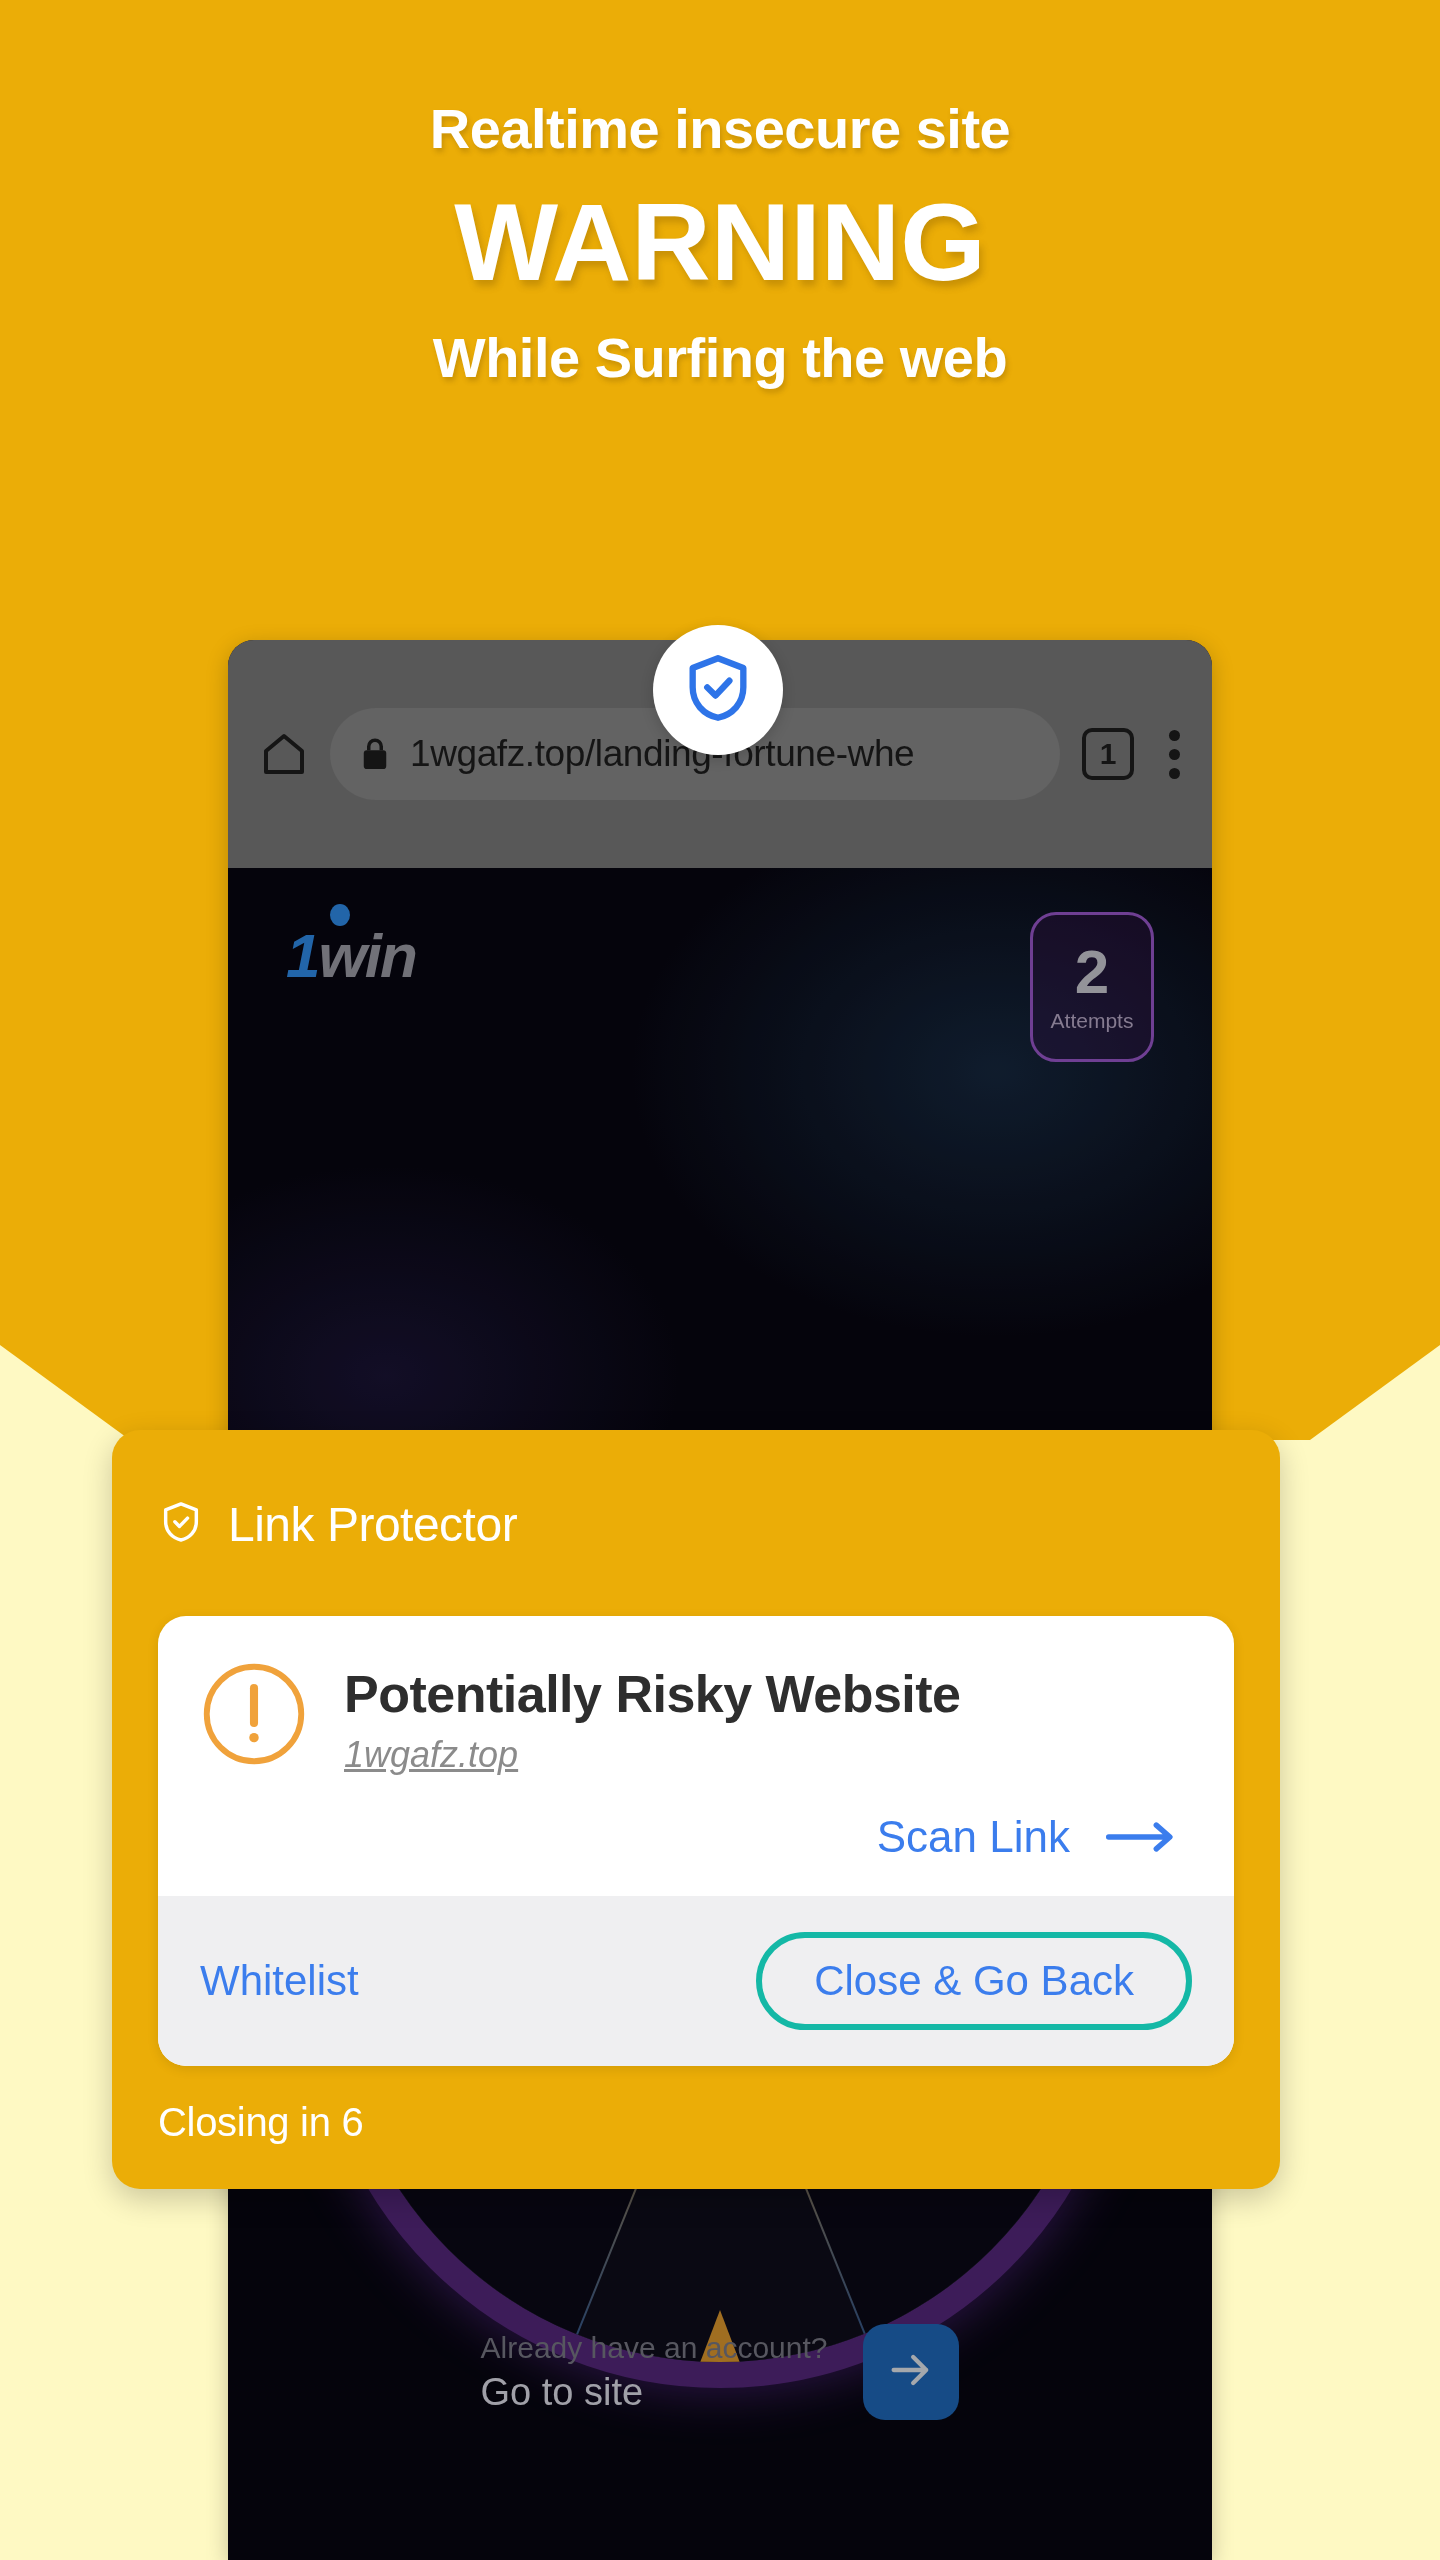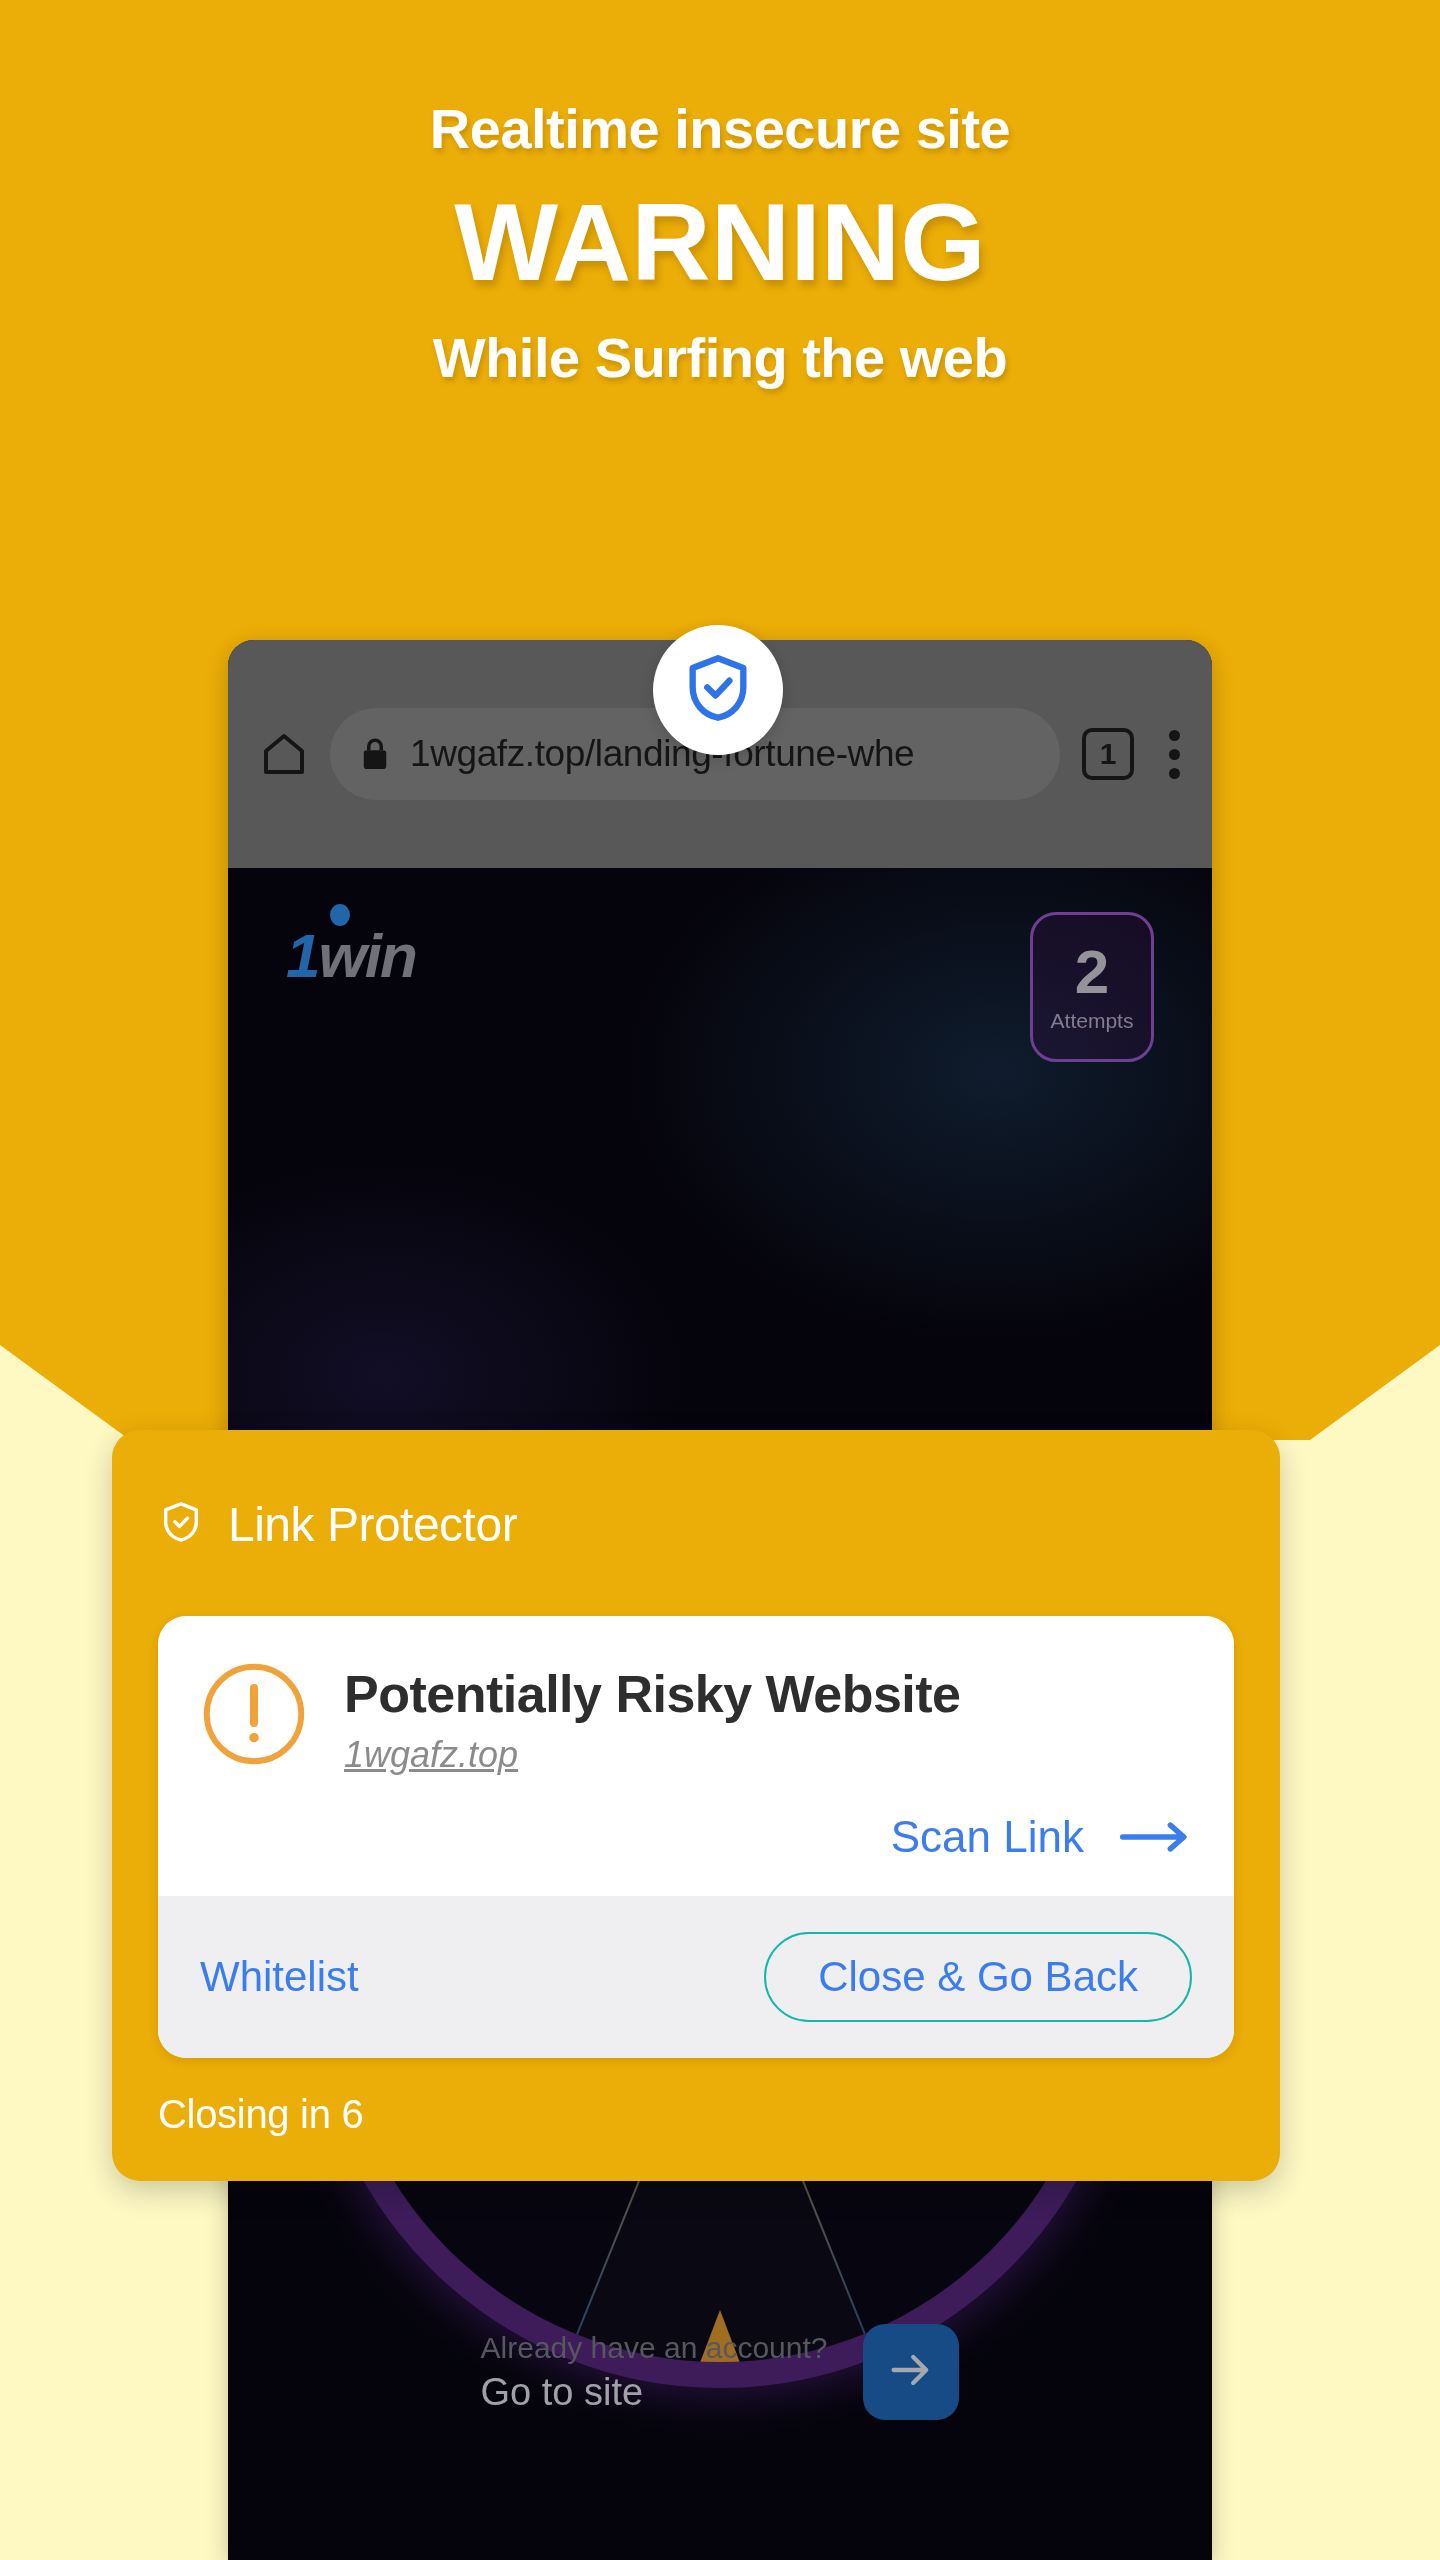--- a/index.html
+++ b/index.html
@@ -187,31 +187,31 @@
   }
   .card-top { padding: 40px 42px 18px 42px; }
   .risk-row { display:flex; align-items:flex-start; gap: 36px; }
   .warn-icon { width: 108px; height: 108px; flex: 0 0 auto; margin-top: 4px; }
   .risk-texts { padding-top: 8px; }
   .risk-title { color:#2e2e2e; font-size: 52px; font-weight: 700; letter-spacing:-0.5px; }
   .risk-domain {
     color:#8b8b8b; font-size: 36px; font-style: italic; text-decoration: underline;
     margin-top: 10px; display:inline-block;
   }
-  .scan-row { display:flex; align-items:center; justify-content:flex-end; gap: 34px; padding: 18px 42px 34px 42px; }
+  .scan-row { display:flex; align-items:center; justify-content:flex-end; gap: 34px; padding: 18px 56px 34px 42px; }
   .scan-lbl { color:#3B7DED; font-size: 44px; }
   .arrow-icon { width: 74px; height: 34px; flex:0 0 auto; }
 
   .card-foot {
     background:#efeff1; display:flex; align-items:center; justify-content:space-between;
     padding: 36px 42px;
   }
   .whitelist { color:#3B7DED; font-size: 42px; }
   .goback-btn {
-    border: 2px solid #14b8a6; border-radius: 60px; color:#3B7DED;
+    border: 6px solid #14b8a6; border-radius: 60px; color:#3B7DED;
     font-size: 42px; padding: 22px 52px; background: transparent; line-height:1;
   }
   .closing-in { color:#ffffff; font-size: 40px; margin-top: 34px; letter-spacing:-0.3px; }
 </style>
 </head>
 <body>
 
 <div id="root">
 
   <div class="hero">

